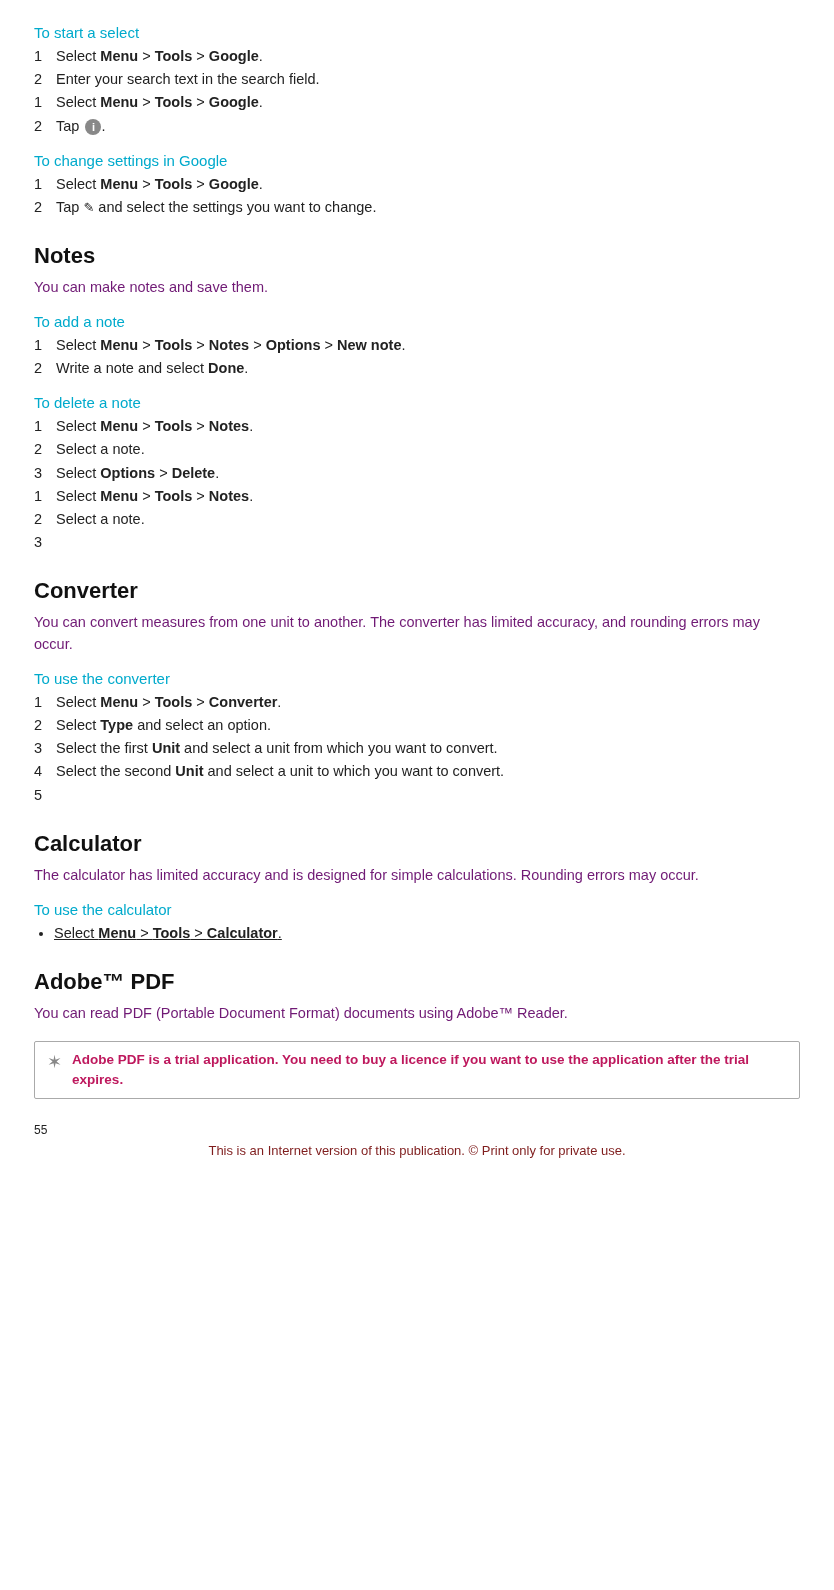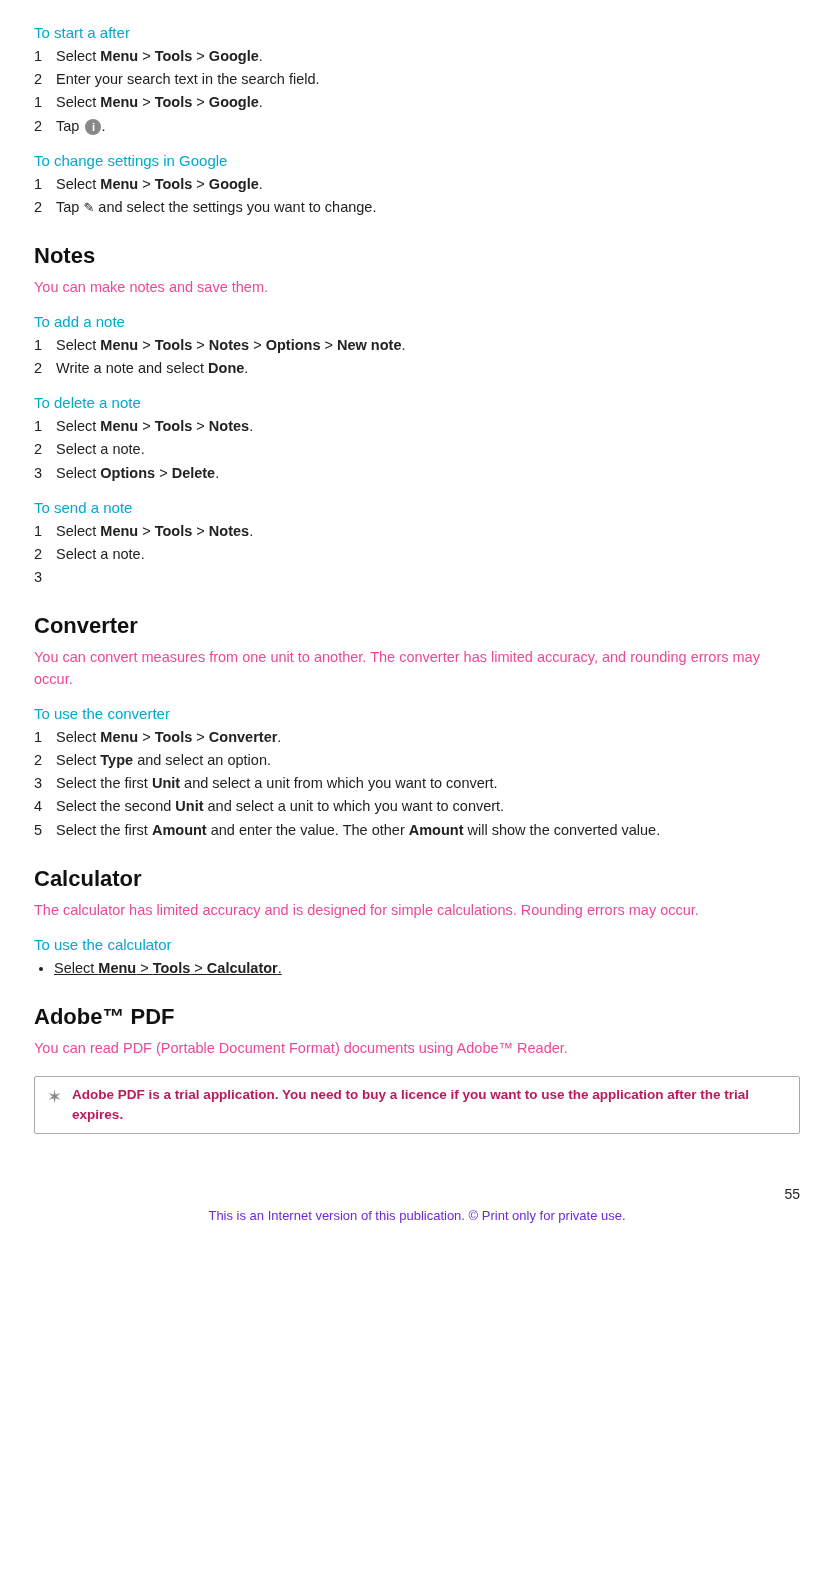--- a/index.html
+++ b/index.html
@@ -23,21 +23,21 @@
       font-size: 22px;
       font-weight: bold;
       margin-top: 24px;
       margin-bottom: 8px;
       color: #111;
     }
     .section-desc {
       font-size: 14.5px;
       line-height: 1.5;
       margin-bottom: 6px;
-      color: #ec4899;
+      color: #701a75;
     }
     ol {
       margin-left: 18px;
       padding-left: 0;
       list-style-position: outside;
     }
     ol li {
       font-size: 14.5px;
       line-height: 1.6;
       color: #222;
@@ -71,29 +71,29 @@
       margin-top: 1px;
       flex-shrink: 0;
     }
     .note-text {
       font-size: 13.5px;
       font-weight: bold;
       color: #be185d;
       line-height: 1.5;
     }
     .footer-page {
-      text-align: right;
-      font-size: 14px;
-      color: #222;
-      margin-top: 52px;
+      text-align: left;
+      font-size: 12px;
+      color: #222;
+      margin-top: 24px;
     }
     .footer-copy {
       text-align: center;
       font-size: 13px;
-      color: #6d28d9;
+      color: #7f1d1d;
       margin-top: 6px;
     }
     .icon-info {
       display: inline-block;
       width: 16px;
       height: 16px;
       border-radius: 50%;
       background: #888;
       color: #fff;
       font-size: 11px;
@@ -119,21 +119,21 @@
       min-width: 22px;
       font-size: 14.5px;
       color: #222;
       flex-shrink: 0;
     }
   </style>
 </head>
 <body>
 
 <div>
-  <p class="cyan-heading">To start a after</p>
+  <p class="cyan-heading">To start a select</p>
   <ol class="ol-custom">
     <li>
       <span class="num">1</span>
       <span>Select <b>Menu</b> &gt; <b>Tools</b> &gt; <b>Google</b>.</span>
     </li>
     <li>
       <span class="num">2</span>
       <span>Enter your search text in the search field.</span>
     </li>
   </ol>
@@ -191,21 +191,20 @@
     <li>
       <span class="num">2</span>
       <span>Select a note.</span>
     </li>
     <li>
       <span class="num">3</span>
       <span>Select <b>Options</b> &gt; <b>Delete</b>.</span>
     </li>
   </ol>
 
-  <p class="cyan-heading">To send a note</p>
   <ol class="ol-custom">
     <li>
       <span class="num">1</span>
       <span>Select <b>Menu</b> &gt; <b>Tools</b> &gt; <b>Notes</b>.</span>
     </li>
     <li>
       <span class="num">2</span>
       <span>Select a note.</span>
     </li>
     <li>
@@ -231,21 +230,20 @@
     <li>
       <span class="num">3</span>
       <span>Select the first <b>Unit</b> and select a unit from which you want to convert.</span>
     </li>
     <li>
       <span class="num">4</span>
       <span>Select the second <b>Unit</b> and select a unit to which you want to convert.</span>
     </li>
     <li>
       <span class="num">5</span>
-      <span>Select the first <b>Amount</b> and enter the value. The other <b>Amount</b> will show the converted value.</span>
     </li>
   </ol>
 </div>
 
 <div>
   <h2 class="section-title">Calculator</h2>
   <p class="section-desc">The calculator has limited accuracy and is designed for simple calculations. Rounding errors may occur.</p>
 
   <p class="cyan-heading">To use the calculator</p>
   <ul style="list-style-type:disc; margin-left:20px;">

